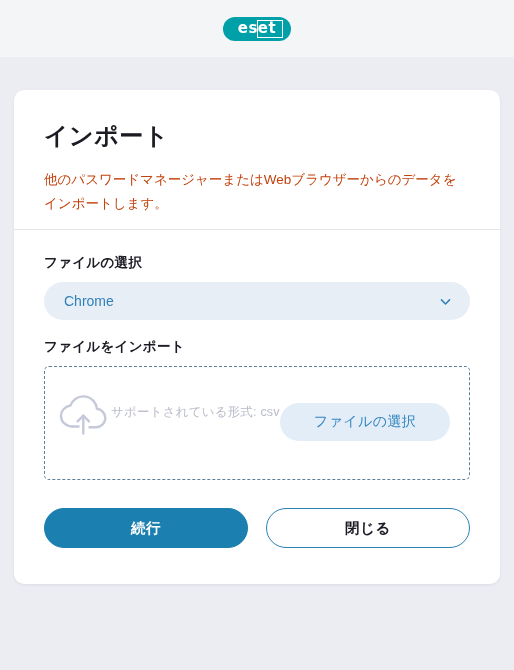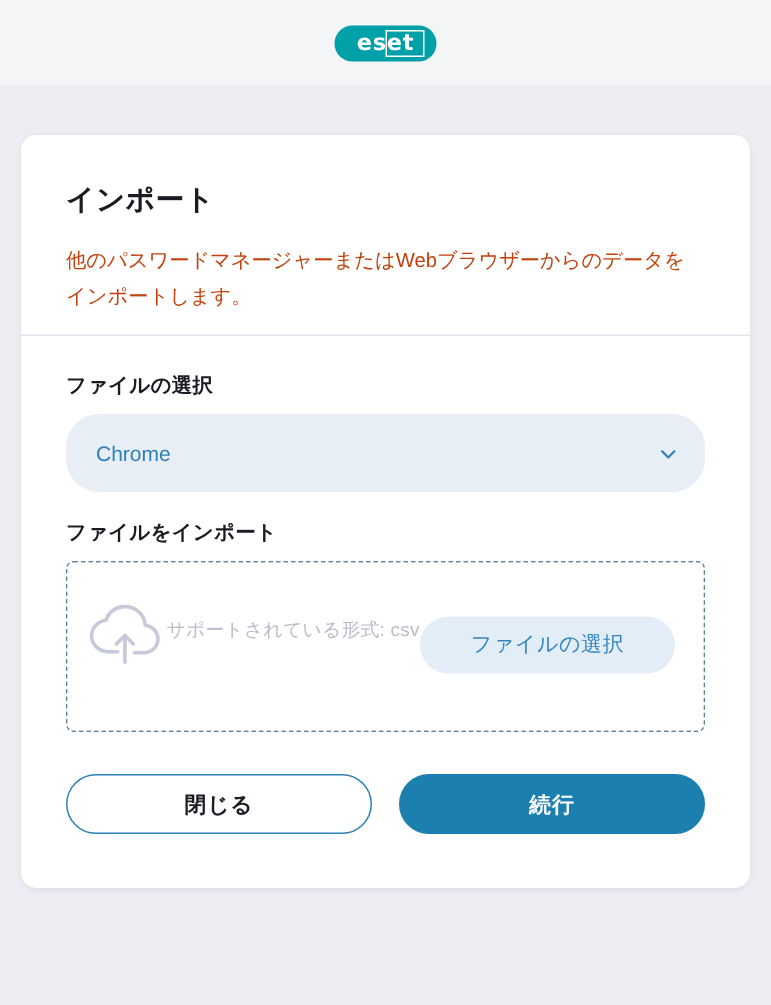--- a/index.html
+++ b/index.html
@@ -69,21 +69,21 @@
     background: #ffffff;
     border-radius: 10px;
     box-shadow: 0 1px 3px rgba(30, 35, 60, 0.08);
     box-sizing: border-box;
     padding-bottom: 36px;
   }
   .card-head {
     padding: 30px 30px 0 30px;
   }
   .page-title {
-    font-size: 19px;
+    font-size: 24px;
     font-weight: bold;
     margin: 0 0 16px 0;
     color: #1b1b23;
     letter-spacing: 0.5px;
   }
   .page-desc {
     font-size: 13.5px;
     line-height: 1.75;
     color: #c2410c;
     margin: 0 0 14px 0;
@@ -101,21 +101,21 @@
   .field-label {
     font-size: 13.5px;
     font-weight: bold;
     color: #1b1b23;
     margin: 0 0 10px 0;
     letter-spacing: 0.3px;
   }
   .select-control {
     background: #e8eef5;
     border-radius: 22px;
-    height: 52px;
+    height: 38px;
     display: flex;
     align-items: center;
     padding: 0 18px 0 20px;
     box-sizing: border-box;
     margin-bottom: 18px;
     cursor: pointer;
   }
   .select-value {
     flex: 1;
     color: #2f80b8;
@@ -242,17 +242,17 @@
           <path d="M22.6 28.3 L28.3 22.6 L34 28.3" stroke="#c6c9da" stroke-width="2.4" stroke-linecap="round" stroke-linejoin="round"></path>
         </svg>
       </span>
       <div class="supported-formats">サポートされている形式: csv</div>
       <button class="btn-soft">ファイルの選択</button>
     </div>
 
   </div>
 
   <div class="card-footer">
+    <button class="btn btn-primary">続行</button>
     <button class="btn btn-outline">閉じる</button>
-    <button class="btn btn-primary">続行</button>
   </div>
 
 </div>
 
 </body></html>

